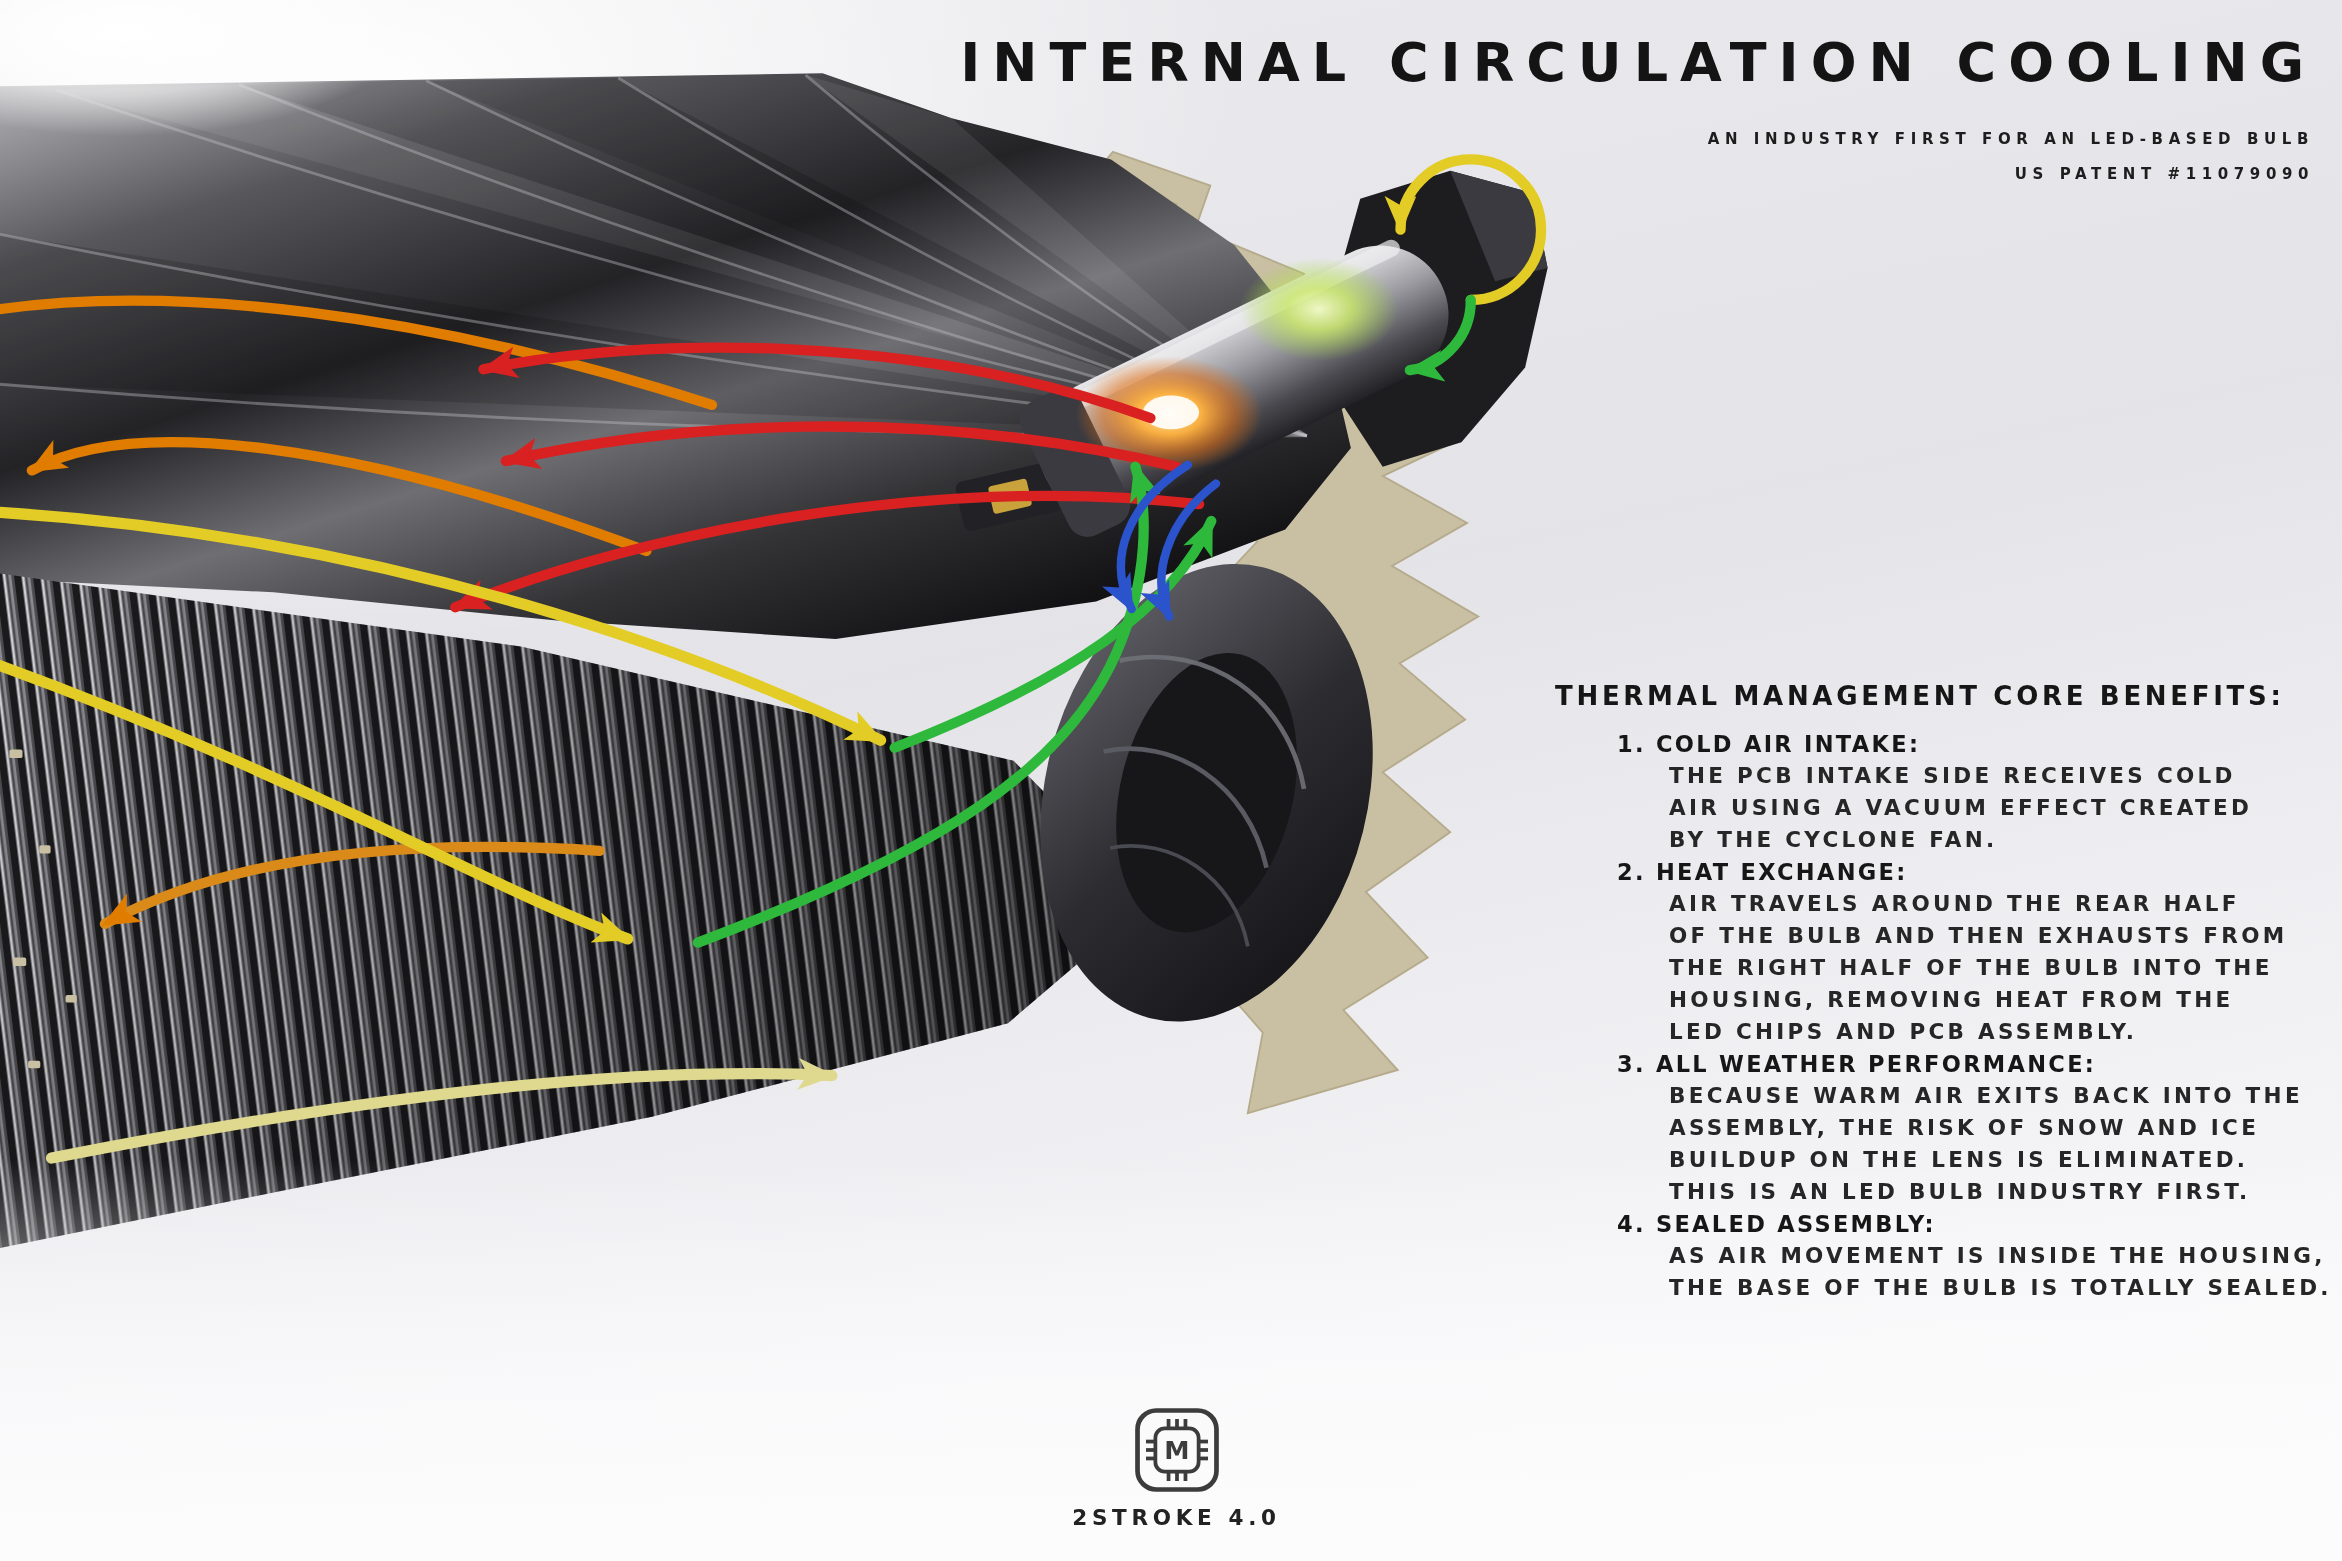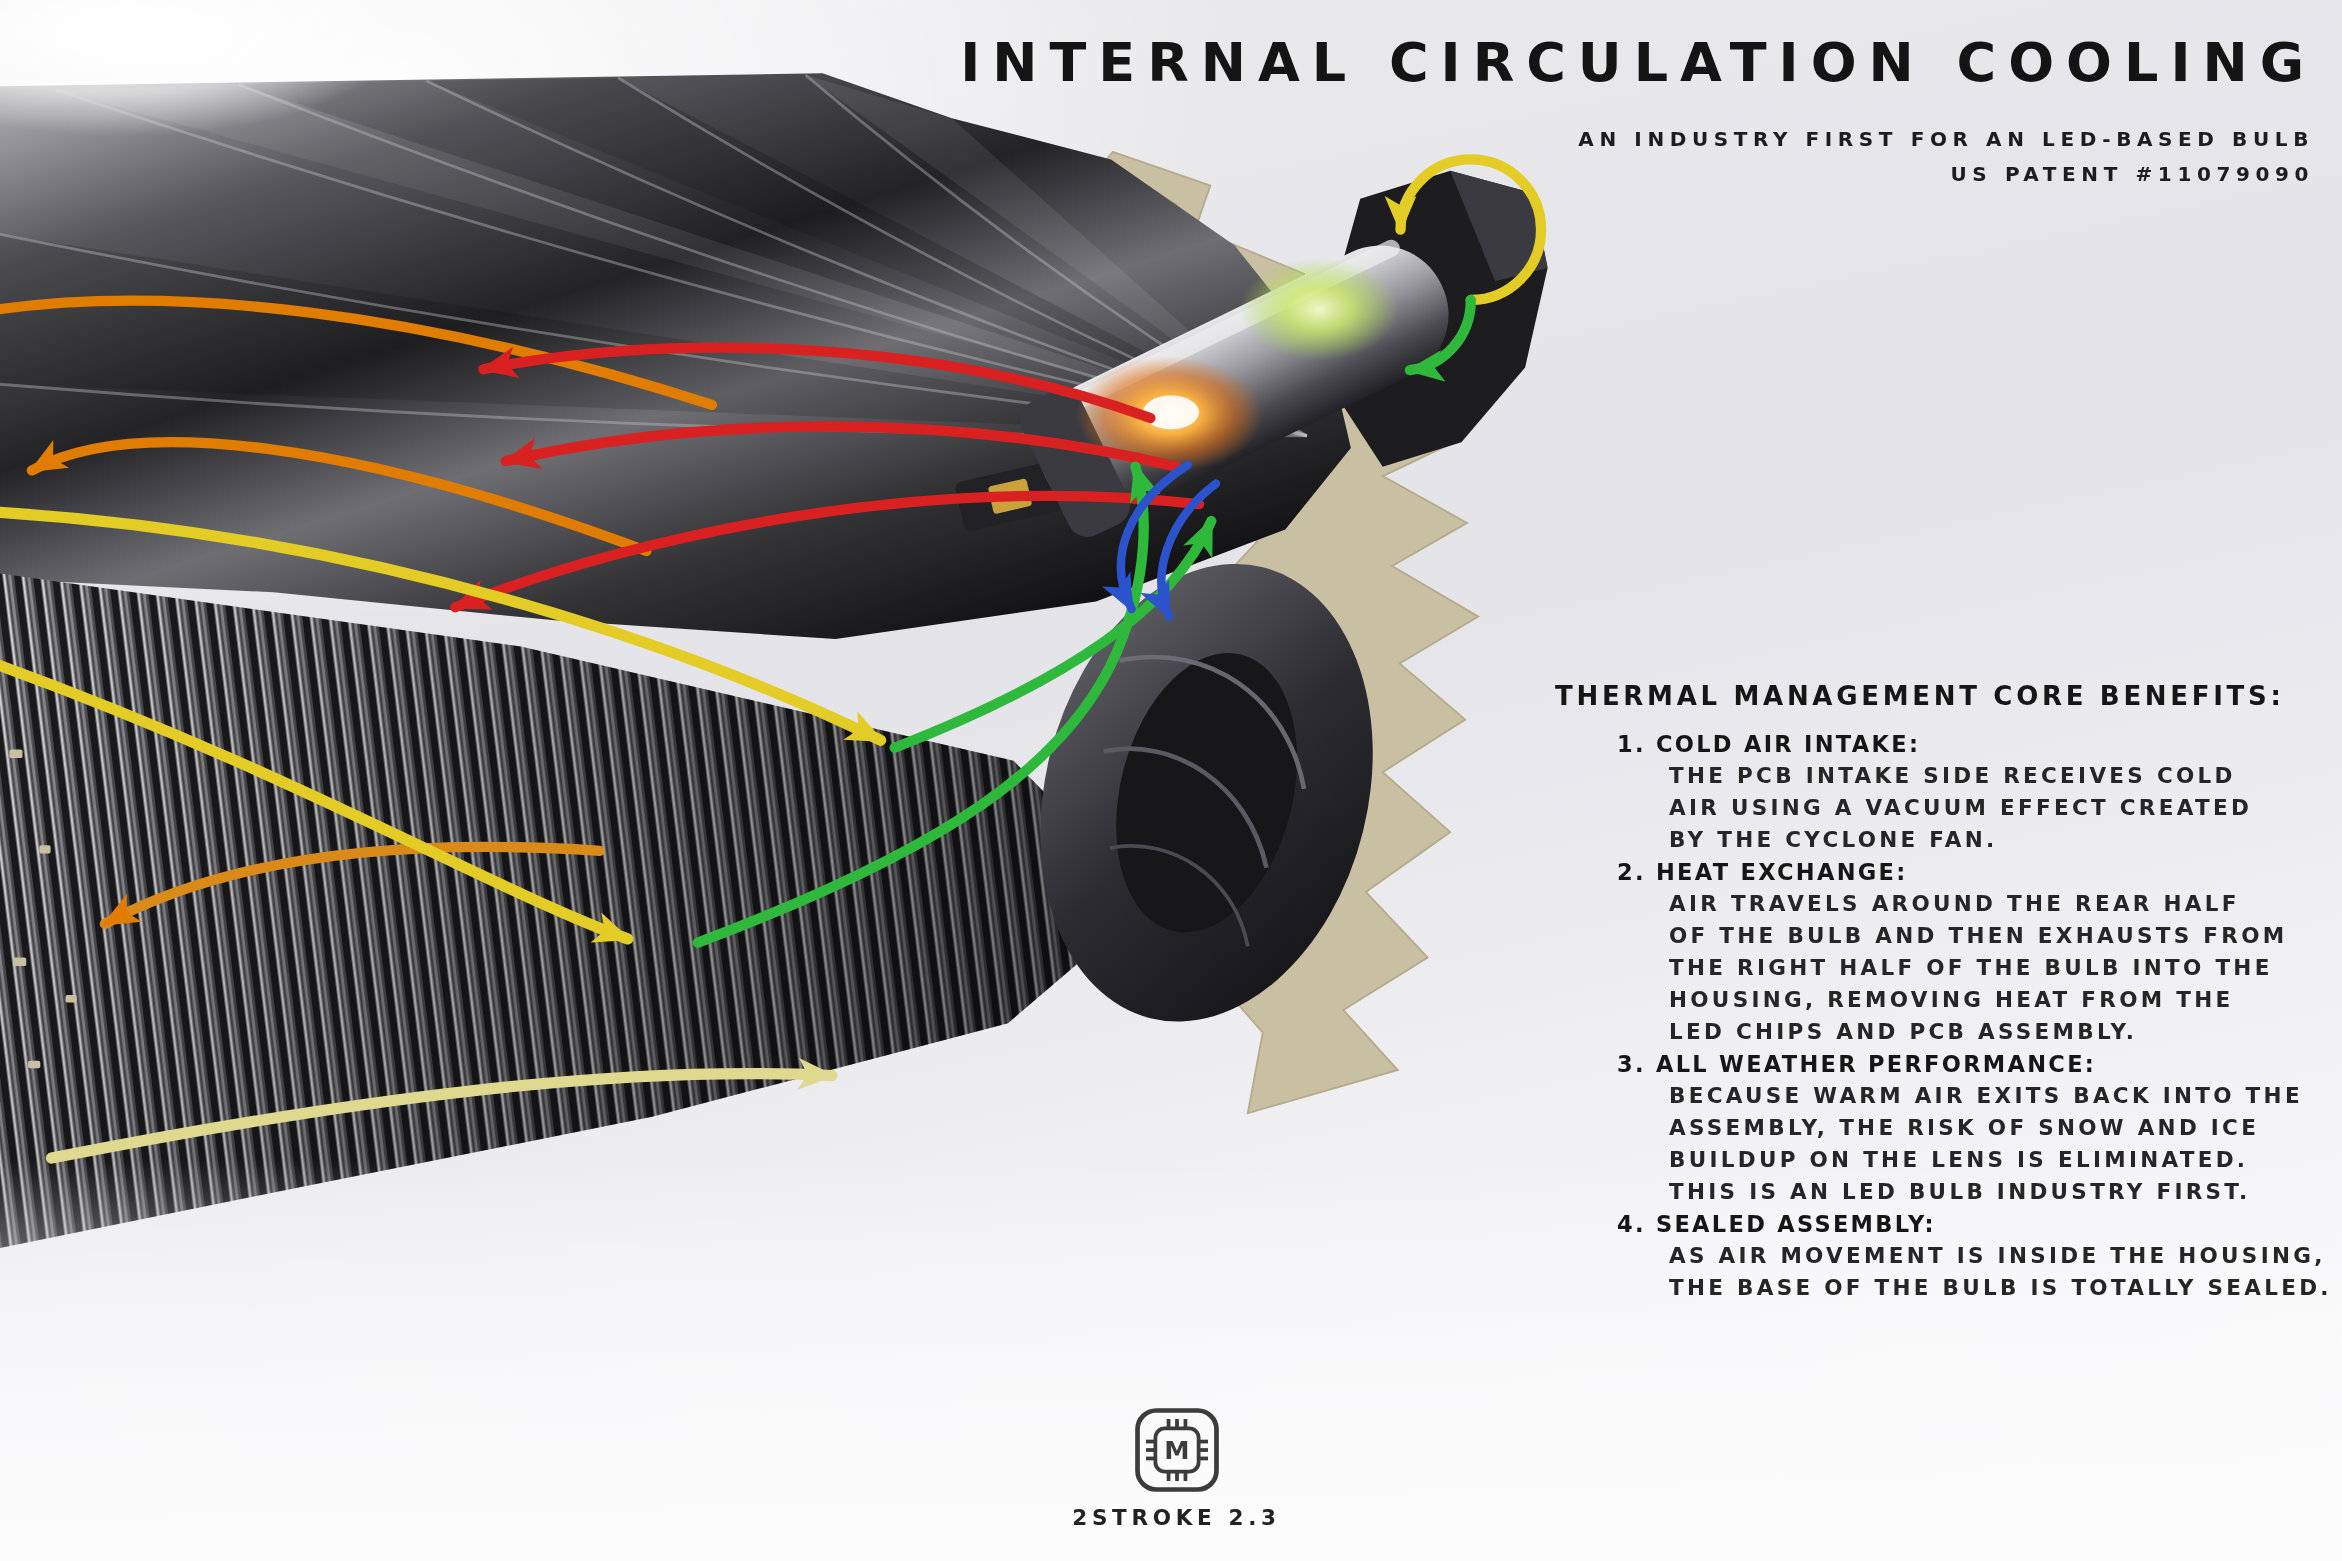--- a/index.html
+++ b/index.html
@@ -19,21 +19,21 @@
     position:absolute; left:0; bottom:0; width:100%; height:403px; z-index:2; pointer-events:none;
     background:linear-gradient(180deg, rgba(251,251,252,0) 0%, rgba(251,251,252,0.72) 52%, rgba(252,252,253,0.97) 92%);
   }
 
   .title {
     position:absolute; top:31px; right:26px; z-index:3; white-space:nowrap;
     font-size:54px; font-weight:800; letter-spacing:12px; color:#141414;margin-left:24px;
   }
   .subtitle {
     position:absolute; top:122px; right:28px; z-index:3; text-align:right;
-    font-size:20px; font-weight:700; letter-spacing:5.6px; line-height:35px; color:#1d1d1d; white-space:nowrap;
+    font-size:15px; font-weight:700; letter-spacing:5.6px; line-height:35px; color:#1d1d1d; white-space:nowrap;
   }
 
   .benefits { position:absolute; left:1555px; top:680px; width:806px; z-index:3; color:#161616; }
   .benefits-heading { font-size:26px; font-weight:800; letter-spacing:3.7px; line-height:32px; margin-bottom:16px; white-space:nowrap; }
   .benefit-title { font-size:22.5px; font-weight:800; letter-spacing:2.3px; margin-left:62px; line-height:32px; white-space:nowrap; }
   .benefit-line  { font-size:21.5px; font-weight:700; letter-spacing:3.3px; margin-left:114px; line-height:32px; color:#262626; white-space:nowrap; }
 
   .footer { position:absolute; left:1036px; top:1403px; width:281px; z-index:3; text-align:center; }
   .footer-logo { display:block; margin:0 auto 7.5px; }
   .brand { font-size:21.5px; font-weight:700; letter-spacing:4.7px; color:#222222; white-space:nowrap; }
@@ -253,17 +253,17 @@
           <line x1="59" y1="73" x2="59" y2="83"></line>
         <line x1="17" y1="41" x2="27" y2="41"></line>
           <line x1="17" y1="50" x2="27" y2="50"></line>
           <line x1="17" y1="59" x2="27" y2="59"></line>
         <line x1="73" y1="41" x2="83" y2="41"></line>
           <line x1="73" y1="50" x2="83" y2="50"></line>
           <line x1="73" y1="59" x2="83" y2="59"></line>
       </g>
       <text x="50" y="60" text-anchor="middle" font-family="DejaVu Sans, sans-serif" font-size="27" font-weight="bold" fill="#3c3c3c">M</text>
     </svg>
-    <div class="brand">2STROKE 2.3</div>
+    <div class="brand">2STROKE 4.0</div>
   </div>
 
 </div>
 
 
 </body></html>

